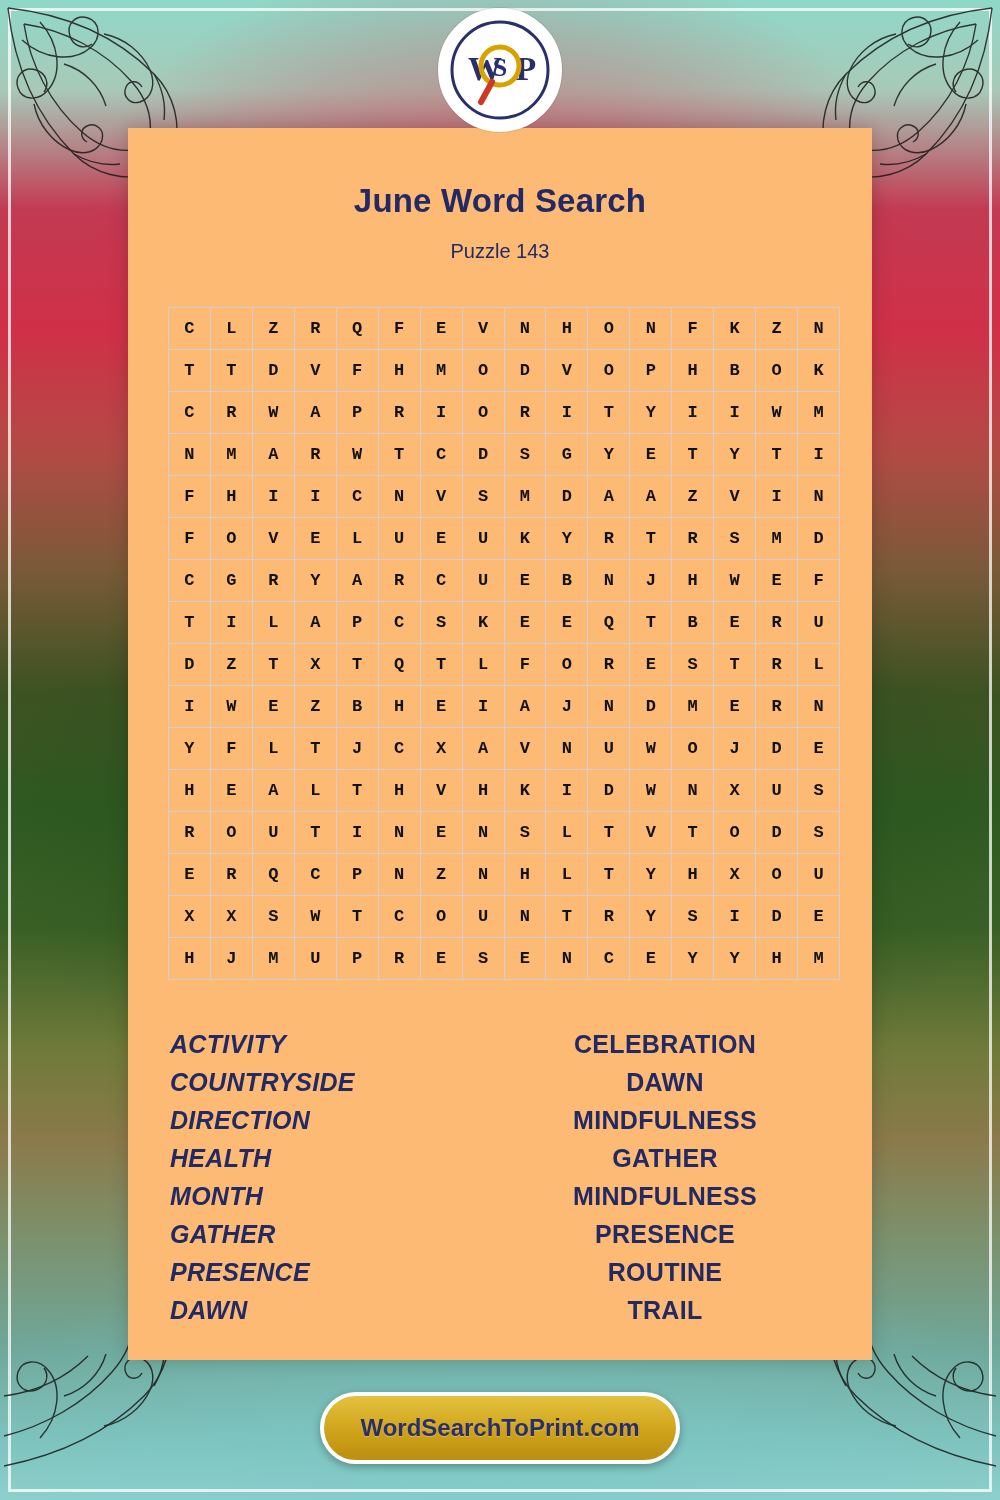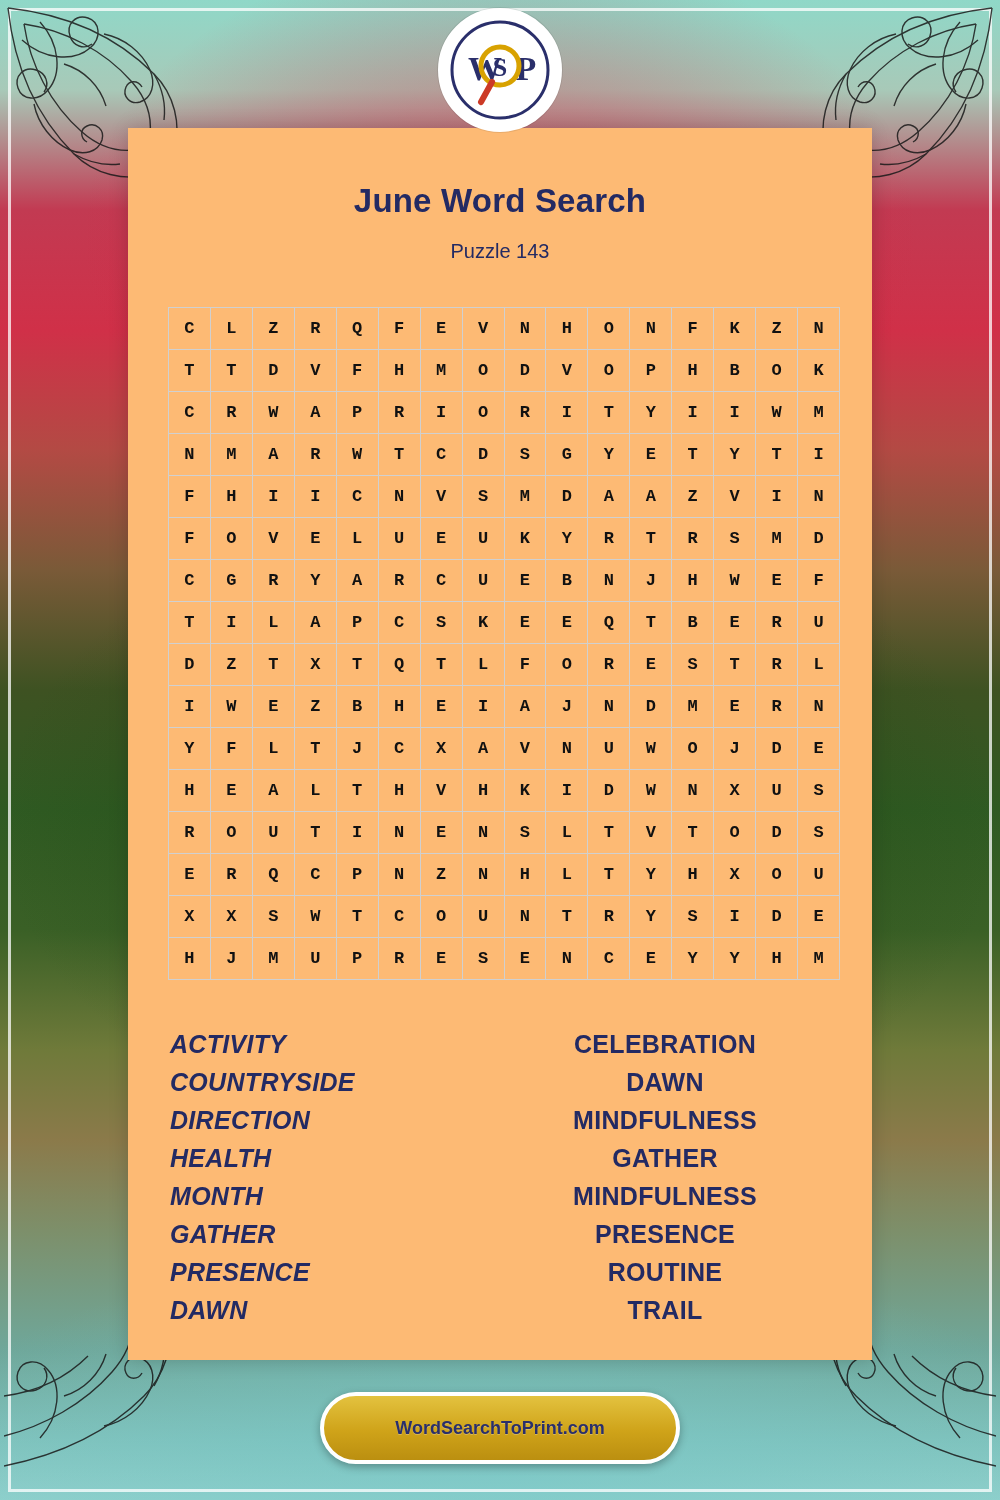--- a/index.html
+++ b/index.html
@@ -146,21 +146,21 @@
     width:360px; height:72px;
     border-radius:36px;
     background:linear-gradient(180deg,#e3c23f 0%, #cfa319 55%, #bb8f10 100%);
     border:4px solid #ffffff;
     box-shadow:0 3px 8px rgba(0,0,0,0.3);
     display:flex; align-items:center; justify-content:center;
     z-index:6;
   }
   .pill-text {
     color:#2a2f6b;
-    font-size:18px;
+    font-size:24px;
     font-weight:bold;
     text-shadow:0 1px 0 rgba(255,255,255,0.25);
   }
 </style>
 </head>
 <body>
 
 <div class="bg"></div>
 <div class="bg-overlay"></div>
 <div class="frame-border"></div>

